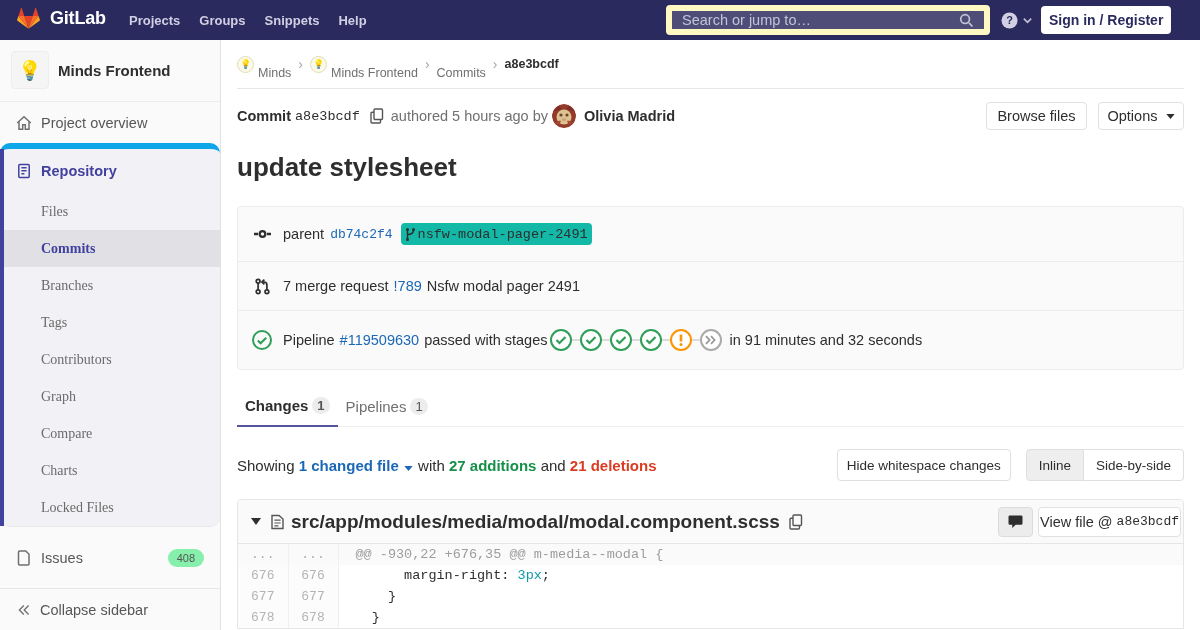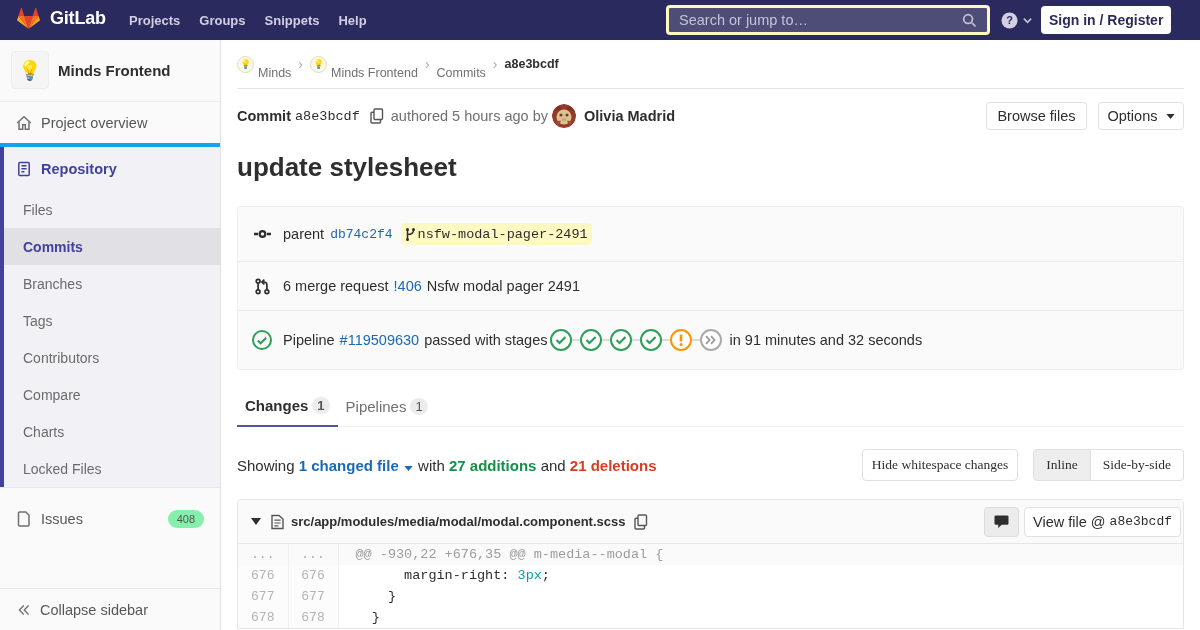--- a/index.html
+++ b/index.html
@@ -6,38 +6,38 @@
 html,body { width:1200px; height:630px; overflow:hidden; font-family:"Liberation Sans", sans-serif; font-size:14.5px; color:#2e2e2e; background:#fff; }
 .mono { font-family:"Liberation Mono", monospace; }
 a { text-decoration:none; }
 
 
 .navbar { position:fixed; top:0; left:0; width:1200px; height:40px; background:#2a2a5e; z-index:50; }
 .nav-logo { position:absolute; left:17px; top:7px; display:flex; align-items:center; }
 .logo-text { color:#fff; font-size:18px; font-weight:700; margin-left:10px; letter-spacing:-0.2px; }
 .nav-links { position:absolute; left:129px; top:0; height:40px; display:flex; align-items:center; }
 .nav-links a { color:#d2cfe4; font-weight:700; font-size:13px; margin-right:19px; }
-.searchbox { position:absolute; left:666px; top:5px; width:324px; height:30px; background:#4d4d78; border:3px solid #fef9c3; border-radius:4px; display:flex; align-items:center; padding:0 10px; color:#c5c3d6; font-size:14.5px;justify-content:flex-end; }
+.searchbox { position:absolute; left:666px; top:5px; width:324px; height:30px; background:#4d4d78; border:6px solid #fef9c3; border-radius:4px; display:flex; align-items:center; padding:0 10px; color:#c5c3d6; font-size:14.5px;justify-content:flex-end; }
 .searchbox .ph { flex:1; }
 .help-btn { position:absolute; left:1001px; top:0; height:40px; display:flex; align-items:center; gap:4px; }
 .signin { position:absolute; left:1041px; top:6px; height:28px; display:flex; align-items:center; background:#fff; color:#2a2a5e; font-weight:700; font-size:14px; padding:0 8px; border-radius:4px; }
 
 
 .sidebar { position:fixed; top:40px; left:0; width:221px; height:590px; background:#fafafa; border-right:1px solid #e1e1e1; }
 .ctx-header { position:absolute; top:11px; left:0; width:100%; height:90px; }
 .proj-avatar { position:absolute; left:11px; top:0; width:38px; height:38px; border-radius:4px; background:#f5f5f5; border:1px solid #ededed; display:flex; align-items:center; justify-content:center; font-size:19px; }
 .ctx-title { position:absolute; left:58px; top:11px; font-weight:700; font-size:15px; color:#2e2e2e; }
 .side-nav { position:absolute; top:63px; left:0; width:100%; }
 .side-item { display:flex; align-items:center; height:40px; padding:0 16px; color:#575757; font-size:14.5px; position:relative; }
 .side-item .ic { width:16px; height:16px; margin-right:9px; display:inline-flex; }
-.repo-section { background:#f2f1f5; border-top:4px solid #0ea5e9; border-bottom:1px solid #e8e8e8; position:relative; }
+.repo-section { background:#f2f1f5; border-top:6px solid #0ea5e9; border-bottom:1px solid #e8e8e8; position:relative;border-radius:10px; }
 .repo-section:before { content:""; position:absolute; left:0; top:0; bottom:0; width:4px; background:#41419f; }
 .repo-head { display:flex; align-items:center; height:44px; padding:0 16px; color:#41419f; font-weight:700; font-size:14.5px; }
 .repo-head .ic { width:16px; height:16px; margin-right:9px; display:inline-flex; }
-.sub-item { display:flex; align-items:center; height:37px; padding-left:23px; color:#6b6b6b; font-size:14px; }
+.sub-item { display:flex; align-items:center; height:37px; padding-left:41px; color:#6b6b6b; font-size:14px;font-family:Liberation Serif, serif; }
 .sub-item.active { background:#e1e0e5; color:#41419f; font-weight:700; }
 .issues-row { margin-top:9px; height:44px; }
 .badge-count { margin-left:auto; background:#86efac; color:#555; border-radius:10px; font-size:11px; padding:3px 9px;text-align:center; }
 .collapse { position:absolute; bottom:0; left:0; width:100%; border-top:1px solid #e6e6e6; display:flex; align-items:center; height:42px; padding:0 16px; color:#575757; font-size:14.5px; }
 
 
 .content { position:fixed; left:221px; top:40px; width:979px; height:590px; background:#fff; }
 .breadcrumbs { height:48px; display:flex; align-items:center; padding:0 16px; color:#707070; font-size:12.5px; }
 .crumb-avatar { width:17px; height:17px; border-radius:50%; border:1px solid #e3ddb0; background:#fbf9ea; display:inline-flex; align-items:center; justify-content:center; font-size:9px; margin-right:4px; }
 .breadcrumbs a { color:#707070;margin-top:18px; }
@@ -47,54 +47,54 @@
 
 .inner { padding:0 16px; }
 .commit-row { display:flex; align-items:center; margin-top:13px; height:28px;justify-content:space-between; }
 .commit-row .lbl { font-weight:700; }
 .sha { font-family:"Liberation Mono",monospace; font-size:13.5px; margin-left:4px; color:#2e2e2e; }
 .copy-ic { margin:0 7px 0 10px; display:inline-flex; }
 .muted { color:#707070; }
 .user-avatar { width:24px; height:24px; border-radius:50%; overflow:hidden; margin:0 8px 0 4px; display:inline-flex; }
 .uname { font-weight:700; }
 .hdr-btns { margin-left:auto; display:flex; gap:11px; }
-.btn { display:inline-flex; align-items:center; justify-content:center; white-space:nowrap; height:28px; padding:0 8px; border:1px solid #e1e1e1; border-radius:4px; background:#fff; color:#2e2e2e; font-size:14.5px; }
+.btn { display:inline-flex; align-items:center; justify-content:center; white-space:nowrap; height:28px; padding:0 1px; border:1px solid #e1e1e1; border-radius:4px; background:#fff; color:#2e2e2e; font-size:14.5px; }
 .commit-title { font-size:26px; font-weight:700; color:#2e2e2e; margin-top:21px; line-height:32px; }
 
 .info-box { border:1px solid #ececec; border-radius:4px; background:#fafafa; margin-top:23px; }
 .info-row { display:flex; align-items:center; padding:0 12px; border-bottom:1px solid #ececec; font-size:14.5px; color:#2e2e2e; }
 .info-row:last-child { border-bottom:none; }
 .r1 { height:55px; }
 .r2 { height:49px; }
 .r3 { height:58px; }
 .info-ic { width:24px; margin-right:9px; display:flex; align-items:center; justify-content:center; }
 .blue { color:#1b69b6; }
-.branch-label { display:inline-flex; align-items:center; height:22px; background:#fef9c3; border-radius:4px; padding:0 4px 0 3px; margin-left:8px; font-family:"Liberation Mono",monospace; font-size:13.5px; color:#2e2e2e; }
+.branch-label { display:inline-flex; align-items:center; height:22px; background:#14b8a6; border-radius:4px; padding:0 4px 0 3px; margin-left:8px; font-family:"Liberation Mono",monospace; font-size:13.5px; color:#2e2e2e; }
 .mini-pipe { display:flex; align-items:center; margin:0 8px 0 2px; }
 .stage { width:22px; height:22px; border-radius:50%; border:2px solid #2f9e57; display:flex; align-items:center; justify-content:center; background:#fff; }
 .stage-link { width:8px; height:2px; background:#dcdcdc; }
 .stage.warn { border-color:#fc9403; }
 .stage.skip { border-color:#aaa; }
 
 .tabs { display:flex; margin-top:15px; border-bottom:1px solid #eee; }
 .tab { padding:12px 8px 11px; line-height:17px; margin-right:0; color:#707070; display:flex; align-items:center; font-size:15px; }
 .tab .cnt { background:#ececec; border-radius:9px; padding:1px 5px; font-size:13px; margin-left:4px; color:#555; line-height:15px; }
 .tab.active { color:#2e2e2e; font-weight:700; border-bottom:2px solid #54549b; margin-bottom:-1px; }
 
 .showing-row { display:flex; align-items:center; margin-top:22px; height:32px; font-size:15px; }
-.showing-row .grp { margin-left:auto; display:flex;font-family:Liberation Serif, serif; }
+.showing-row .grp { margin-left:auto; display:flex; }
 .green { color:#168f48; font-weight:700; }
 .red { color:#db3b21; font-weight:700; }
 .seg-btn { height:32px; border:1px solid #dfdfdf; background:#fff; display:inline-flex; align-items:center; padding:0 12px; font-size:13.5px; color:#2e2e2e; }
 .ws-btn { height:32px; border:1px solid #dfdfdf; border-radius:4px; background:#fff; display:inline-flex; align-items:center; padding:0 9px; margin-right:15px; font-size:13.5px; color:#2e2e2e; }
 
 .diff-box { border:1px solid #e6e6e6; border-radius:4px 4px 0 0; margin-top:18px; }
 .diff-header { display:flex; align-items:center; height:44px; background:#fafafa; border-bottom:1px solid #e6e6e6; padding:0 2px 0 13px; border-radius:4px 4px 0 0; }
 .caret { width:0; height:0; border-left:5.5px solid transparent; border-right:5.5px solid transparent; border-top:7px solid #2e2e2e; margin-right:10px; }
-.fpath { font-weight:700; margin:0 9px 0 7px; font-size:13px; }
+.fpath { font-weight:700; margin:0 9px 0 7px; font-size:19px; }
 .diff-header-btns { margin-left:auto; display:flex; align-items:center; gap:5px; }
 .cmt-btn { width:35px; height:30px; background:#ececec; border:1px solid #dcdcdc; border-radius:4px; display:flex; align-items:center; justify-content:center; }
 table.diff { width:100%; border-collapse:collapse; font-family:"Liberation Mono",monospace; font-size:13px; }
 table.diff td { padding:0; height:21px; }
 td.ln { width:50px; color:#b4b4b4; text-align:center; border-right:1px solid #f0f0f0; background:#fcfcfc; font-size:13px; }
 table.diff td.code { padding-left:17px; white-space:pre; color:#2e2e2e; font-size:13.5px; }
 tr.hunk td { background:#fafafa; color:#b0b0b0; }
 tr.hunk td.code { color:#9d9d9d; }
 .teal { color:#0d9aa7; }
 </style>
@@ -163,20 +163,21 @@
               <path d="M5.4 4.8h5.2M5.4 7.8h5.2M5.4 10.8h3"></path>
             </svg>
           </span>
         Repository
       </a>
       <a class="sub-item" href="#">Files</a>
       <a class="sub-item active" href="#">Commits</a>
       <a class="sub-item" href="#">Branches</a>
       <a class="sub-item" href="#">Tags</a>
       <a class="sub-item" href="#">Contributors</a>
+      <a class="sub-item" href="#">Graph</a>
       <a class="sub-item" href="#">Compare</a>
       <a class="sub-item" href="#">Charts</a>
       <a class="sub-item" href="#">Locked Files</a>
     </div>
     <a class="side-item issues-row" href="#">
       <span class="ic">
           <svg viewBox="0 0 16 16" width="16" height="16">
             <path d="M3.5 1h6.3L13 4.2V14a1 1 0 01-1 1H3.5a1 1 0 01-1-1V2a1 1 0 011-1z" fill="none" stroke="#707070" stroke-width="1.5"></path>
           </svg>
         </span>
@@ -262,22 +263,22 @@
         <span class="info-ic">
           <svg width="15" height="17" viewBox="0 0 15 17">
               <circle cx="3.1" cy="3.2" r="1.9" fill="none" stroke="#2e2e2e" stroke-width="1.7"></circle>
               <circle cx="3.1" cy="13.8" r="1.9" fill="none" stroke="#2e2e2e" stroke-width="1.7"></circle>
               <circle cx="11.9" cy="13.8" r="1.9" fill="none" stroke="#2e2e2e" stroke-width="1.7"></circle>
               <path d="M3.1 5.3v6.4" stroke="#2e2e2e" stroke-width="1.7"></path>
               <path d="M11.9 11.7V6.9c0-1.8-1.2-2.9-3-2.9H7.2" stroke="#2e2e2e" stroke-width="1.7" fill="none"></path>
               <path d="M9.4 1.6L6.9 4l2.5 2.4" stroke="#2e2e2e" stroke-width="1.7" fill="none"></path>
             </svg>
         </span>
-        <span>6 merge request</span>
-        <a class="blue" style="margin:0 5px;" href="#">!406</a>
+        <span>7 merge request</span>
+        <a class="blue" style="margin:0 5px;" href="#">!789</a>
         <span>Nsfw modal pager 2491</span>
       </div>
       <div class="info-row r3">
         <span class="info-ic">
           <svg width="20" height="20" viewBox="0 0 20 20">
               <circle cx="10" cy="10" r="9" fill="none" stroke="#2f9e57" stroke-width="2"></circle>
               <path d="M5.8 10.5l2.8 2.8 5.6-5.6" stroke="#2f9e57" stroke-width="2" fill="none"></path>
             </svg>
         </span>
         <span>Pipeline</span>

